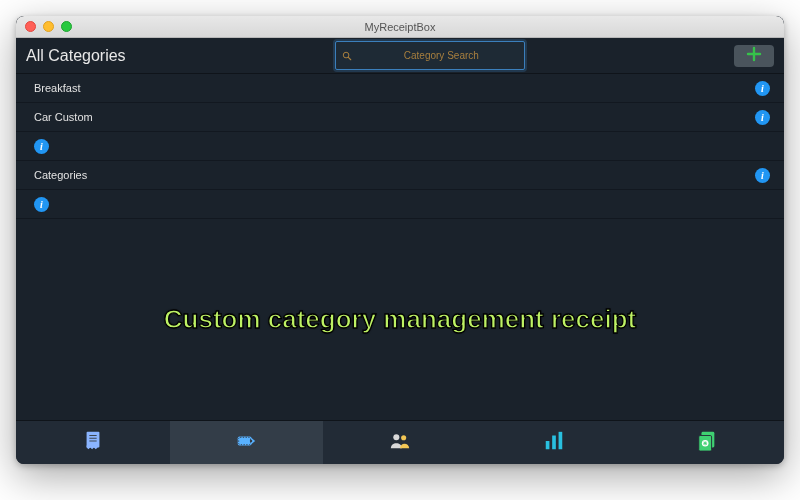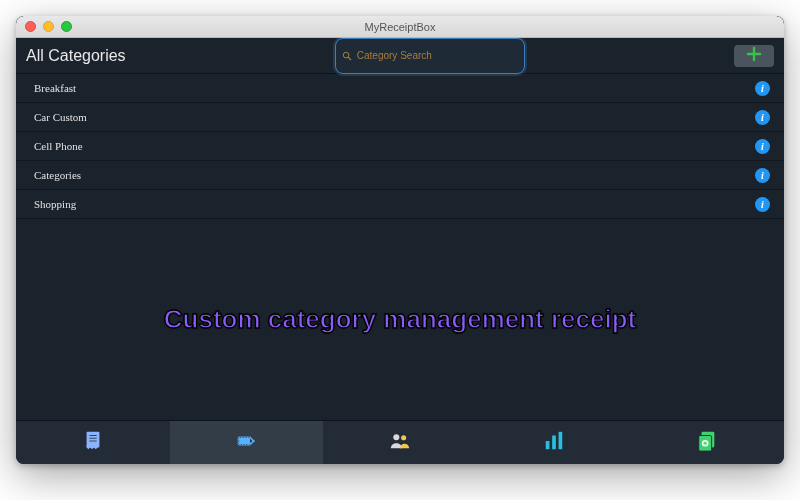--- a/index.html
+++ b/index.html
@@ -49,27 +49,28 @@
     font-size: 16px;
     font-weight: 400;
     flex: 0 0 auto;
   }
   .toolbar-center {
     flex: 1;
     display: flex;
     justify-content: center;
   }
   .search {
-    width: 190px; height: 36px;
+    width: 190px; height: 29px;
     background: #1e2a35;
     border: 1px solid #3b7fbc;
     box-shadow: 0 0 0 2px rgba(59,127,188,0.25);
-    border-radius: 8px;
+    border-radius: 2px;
     display: flex; align-items: center;
     padding: 0 6px;
+    gap: 47px;
   }
   .search svg { width: 10px; height: 10px; flex: 0 0 auto; }
   .search-input {
     flex: 1;
     background: transparent;
     border: none;
     outline: none;
     font-size: 10px;
     color: #c8a05a;
     padding-left: 5px;
@@ -88,38 +89,38 @@
   }
   .row {
     height: 29px;
     display: flex;
     align-items: center;
     padding: 0 14px 0 18px;
     border-bottom: 1px solid #121820;
     color: #e2e2e2;
     font-size: 11px;
   }
-  .row .label { flex: 1; font-family: Liberation Serif, serif; }
+  .row .label { flex: 1; }
   .info {
     width: 15px; height: 15px; border-radius: 50%;
     background: #2196f3;
     display: flex; align-items: center; justify-content: center;
     color: #fff; font-weight: 700; font-size: 10px; font-family: Georgia, serif; font-style: italic;
     cursor: pointer;
   }
   .caption-area {
     flex: 1;
     display: flex;
     align-items: center;
     justify-content: center;
   }
   .caption {
     font-size: 26px;
     font-weight: 700;
-    color: #8b5cf6;
+    color: #bef264;
     -webkit-text-stroke: 1.3px #000;
     text-shadow: 0 0 2px #000;
   }
   .tabbar {
     height: 44px;
     background: #222b36;
     border-top: 1px solid #0f141a;
     display: flex;
   }
   .tab {
@@ -171,29 +172,27 @@
   <div class="list">
     <div class="row">
       <span class="label">Breakfast</span>
       <span class="info">i</span>
     </div>
     <div class="row">
       <span class="label">Car Custom</span>
       <span class="info">i</span>
     </div>
     <div class="row">
-      <span class="label">Cell Phone</span>
       <span class="info">i</span>
     </div>
     <div class="row">
       <span class="label">Categories</span>
       <span class="info">i</span>
     </div>
     <div class="row">
-      <span class="label">Shopping</span>
       <span class="info">i</span>
     </div>
   </div>
 
   <div class="caption-area">
     <div class="caption">Custom category management receipt</div>
   </div>
 
   <div class="tabbar">
     <div class="tab">

